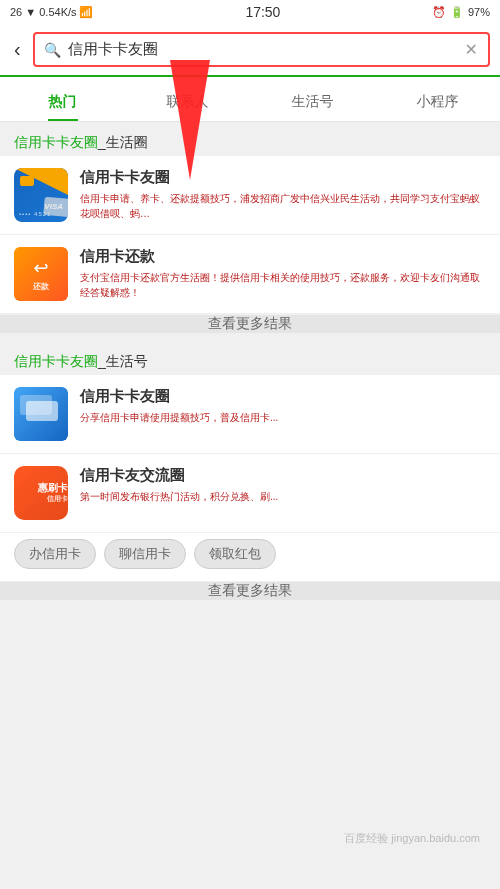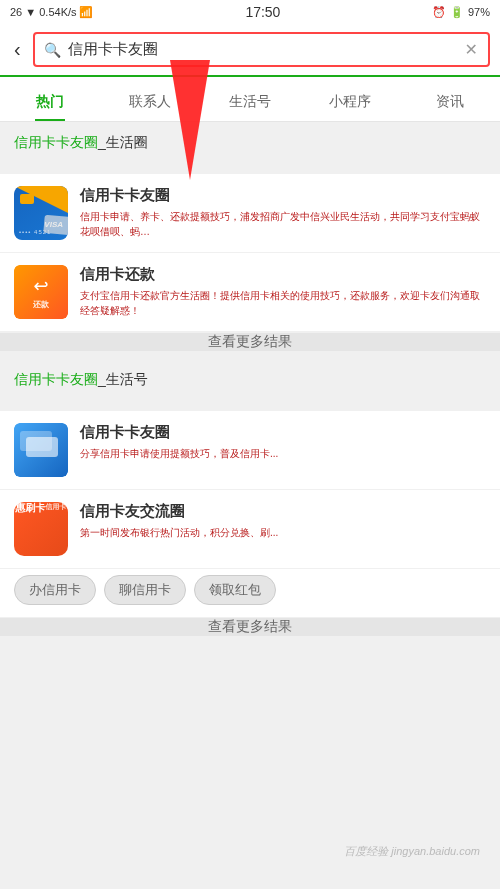--- a/index.html
+++ b/index.html
@@ -91,21 +91,21 @@
       bottom: 0;
       left: 50%;
       transform: translateX(-50%);
       width: 30px;
       height: 2px;
       background: #1aad19;
     }
 
     
     .section-header {
-      padding: 12px 14px 22px;
+      padding: 12px 14px 4px;
       font-size: 14px;
       background: #f0f0f0;
     }
     .section-header a {
       color: #1aad19;
       text-decoration: none;
     }
     .section-header span {
       color: #333;
     }
@@ -192,22 +192,22 @@
       background: #e5e5e5;
     }
 
     
     .huishuaka-icon {
       width: 54px;
       height: 54px;
       border-radius: 10px;
       background: linear-gradient(135deg, #FF5722, #E64A19);
       display: flex;
-      flex-direction: row;
-      align-items: flex-start;
+      flex-direction: column;
+      align-items: flex-end;
       justify-content: center;
       color: #fff;
       font-size: 8px;
       font-weight: bold;
       text-align: center;
     }
 
     
     .blue-card-icon {
       width: 54px;
@@ -216,26 +216,25 @@
       background: linear-gradient(135deg, #42A5F5, #1976D2);
       display: flex;
       align-items: center;
       justify-content: center;
       position: relative;
       overflow: hidden;
     }
 
     .watermark {
       position: fixed;
-      bottom: 30px;
+      bottom: 43px;
       right: 20px;
       font-size: 11px;
       color: rgba(150,150,150,0.6);
       z-index: 50;
-      font-style: italic;
     }
 
     
     .arrow-container {
       position: absolute;
       top: 60px;
       left: 130px;
       z-index: 200;
       pointer-events: none;
     }
@@ -263,21 +262,20 @@
     <span class="search-input-text">信用卡卡友圈</span>
     <span class="clear-icon">✕</span>
   </div>
 </div>
 
 <div class="tabs">
   <div class="tab-item active">热门</div>
   <div class="tab-item">联系人</div>
   <div class="tab-item">生活号</div>
   <div class="tab-item">小程序</div>
-  <div class="tab-item">资讯</div>
 </div>
 
 <div class="section-header">
   <a>信用卡卡友圈</a><span>_生活圈</span>
 </div>
 
 <div class="result-card">
 
   <div class="result-item">
     <div class="result-icon">

